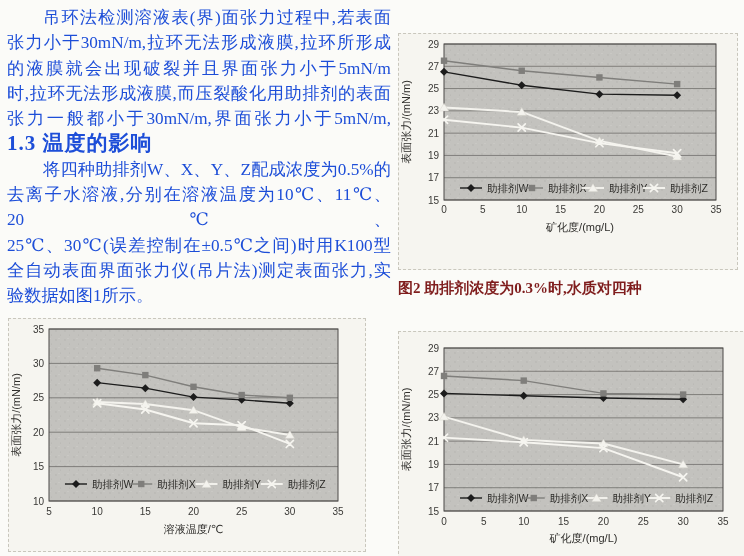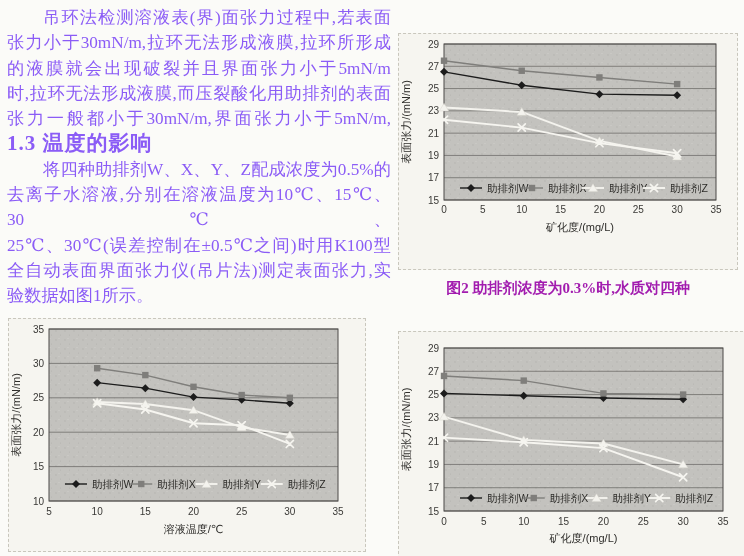--- a/index.html
+++ b/index.html
@@ -3,53 +3,53 @@
 <meta charset="utf-8">
 <style>
   html,body{margin:0;padding:0;background:#ffffff;}
   .page{
     position:relative;width:744px;height:556px;overflow:hidden;
     background:#fbfbf8;
     font-family:"Liberation Serif","DejaVu Serif",serif;
   }
   
   .text-col{position:absolute;left:7px;top:5px;width:384px;}
-  .line{margin:0;font-size:17.2px;line-height:25.3px;color:#8b5cf6;}
+  .line{margin:0;font-size:17.2px;line-height:25.3px;color:#1d4ed8;}
   .line.j{text-align:justify;text-align-last:justify;}
   .line.indent{text-indent:2.1em;}
   .line.heading{font-weight:bold;font-size:21px;letter-spacing:1px;}
   
   .figure{position:absolute;background:#f6f5f0;border:1px dashed #c9c7bd;box-sizing:border-box;}
   .fig2{left:398px;top:33px;width:340px;height:237px;}
   .fig1{left:8px;top:318px;width:358px;height:234px;}
   .fig3{left:398px;top:331px;width:350px;height:228px;}
   .figure svg{display:block;}
   .caption{
     position:absolute;left:398px;top:278px;width:340px;
-    text-align:center;font-weight:bold;font-size:15px;line-height:21.5px;color:#a21caf;
+    font-weight:bold;font-size:15px;line-height:21.5px;color:#7f1d1d;
   }
   
   .tick{font-family:"Liberation Sans","DejaVu Sans",sans-serif;font-size:10px;fill:#3a3936;}
   .axis{font-family:"Liberation Sans","DejaVu Sans",sans-serif;font-size:11px;fill:#2e2d2a;}
   .legendt{font-family:"Liberation Sans","DejaVu Sans",sans-serif;font-size:10.5px;fill:#2c2b28;}
 </style>
 </head>
 <body>
 
 <div class="page">
 
   <div class="text-col">
     <p class="line j indent">吊环法检测溶液表(界)面张力过程中,若表面</p>
     <p class="line j">张力小于30mN/m,拉环无法形成液膜,拉环所形成</p>
     <p class="line j">的液膜就会出现破裂并且界面张力小于5mN/m</p>
     <p class="line j">时,拉环无法形成液膜,而压裂酸化用助排剂的表面</p>
     <p class="line j">张力一般都小于30mN/m,界面张力小于5mN/m,</p>
     <p class="line heading">1.3  温度的影响</p>
     <p class="line j indent">将四种助排剂W、X、Y、Z配成浓度为0.5%的</p>
-    <p class="line j">去离子水溶液,分别在溶液温度为10℃、15℃、30℃、</p>
+    <p class="line j">去离子水溶液,分别在溶液温度为10℃、11℃、20℃、</p>
     <p class="line j">25℃、30℃(误差控制在±0.5℃之间)时用K100型</p>
     <p class="line j">全自动表面界面张力仪(吊片法)测定表面张力,实</p>
     <p class="line">验数据如图1所示。</p>
   </div>
 
   <div class="figure fig2">
     <svg id="svg-fig2" viewBox="0 0 338 235" width="338" height="235">
         <defs>
           <pattern id="speck-fig2" width="9" height="9" patternUnits="userSpaceOnUse">
             <circle cx="2" cy="3" r="0.7" fill="rgba(80,79,74,0.16)"></circle>

